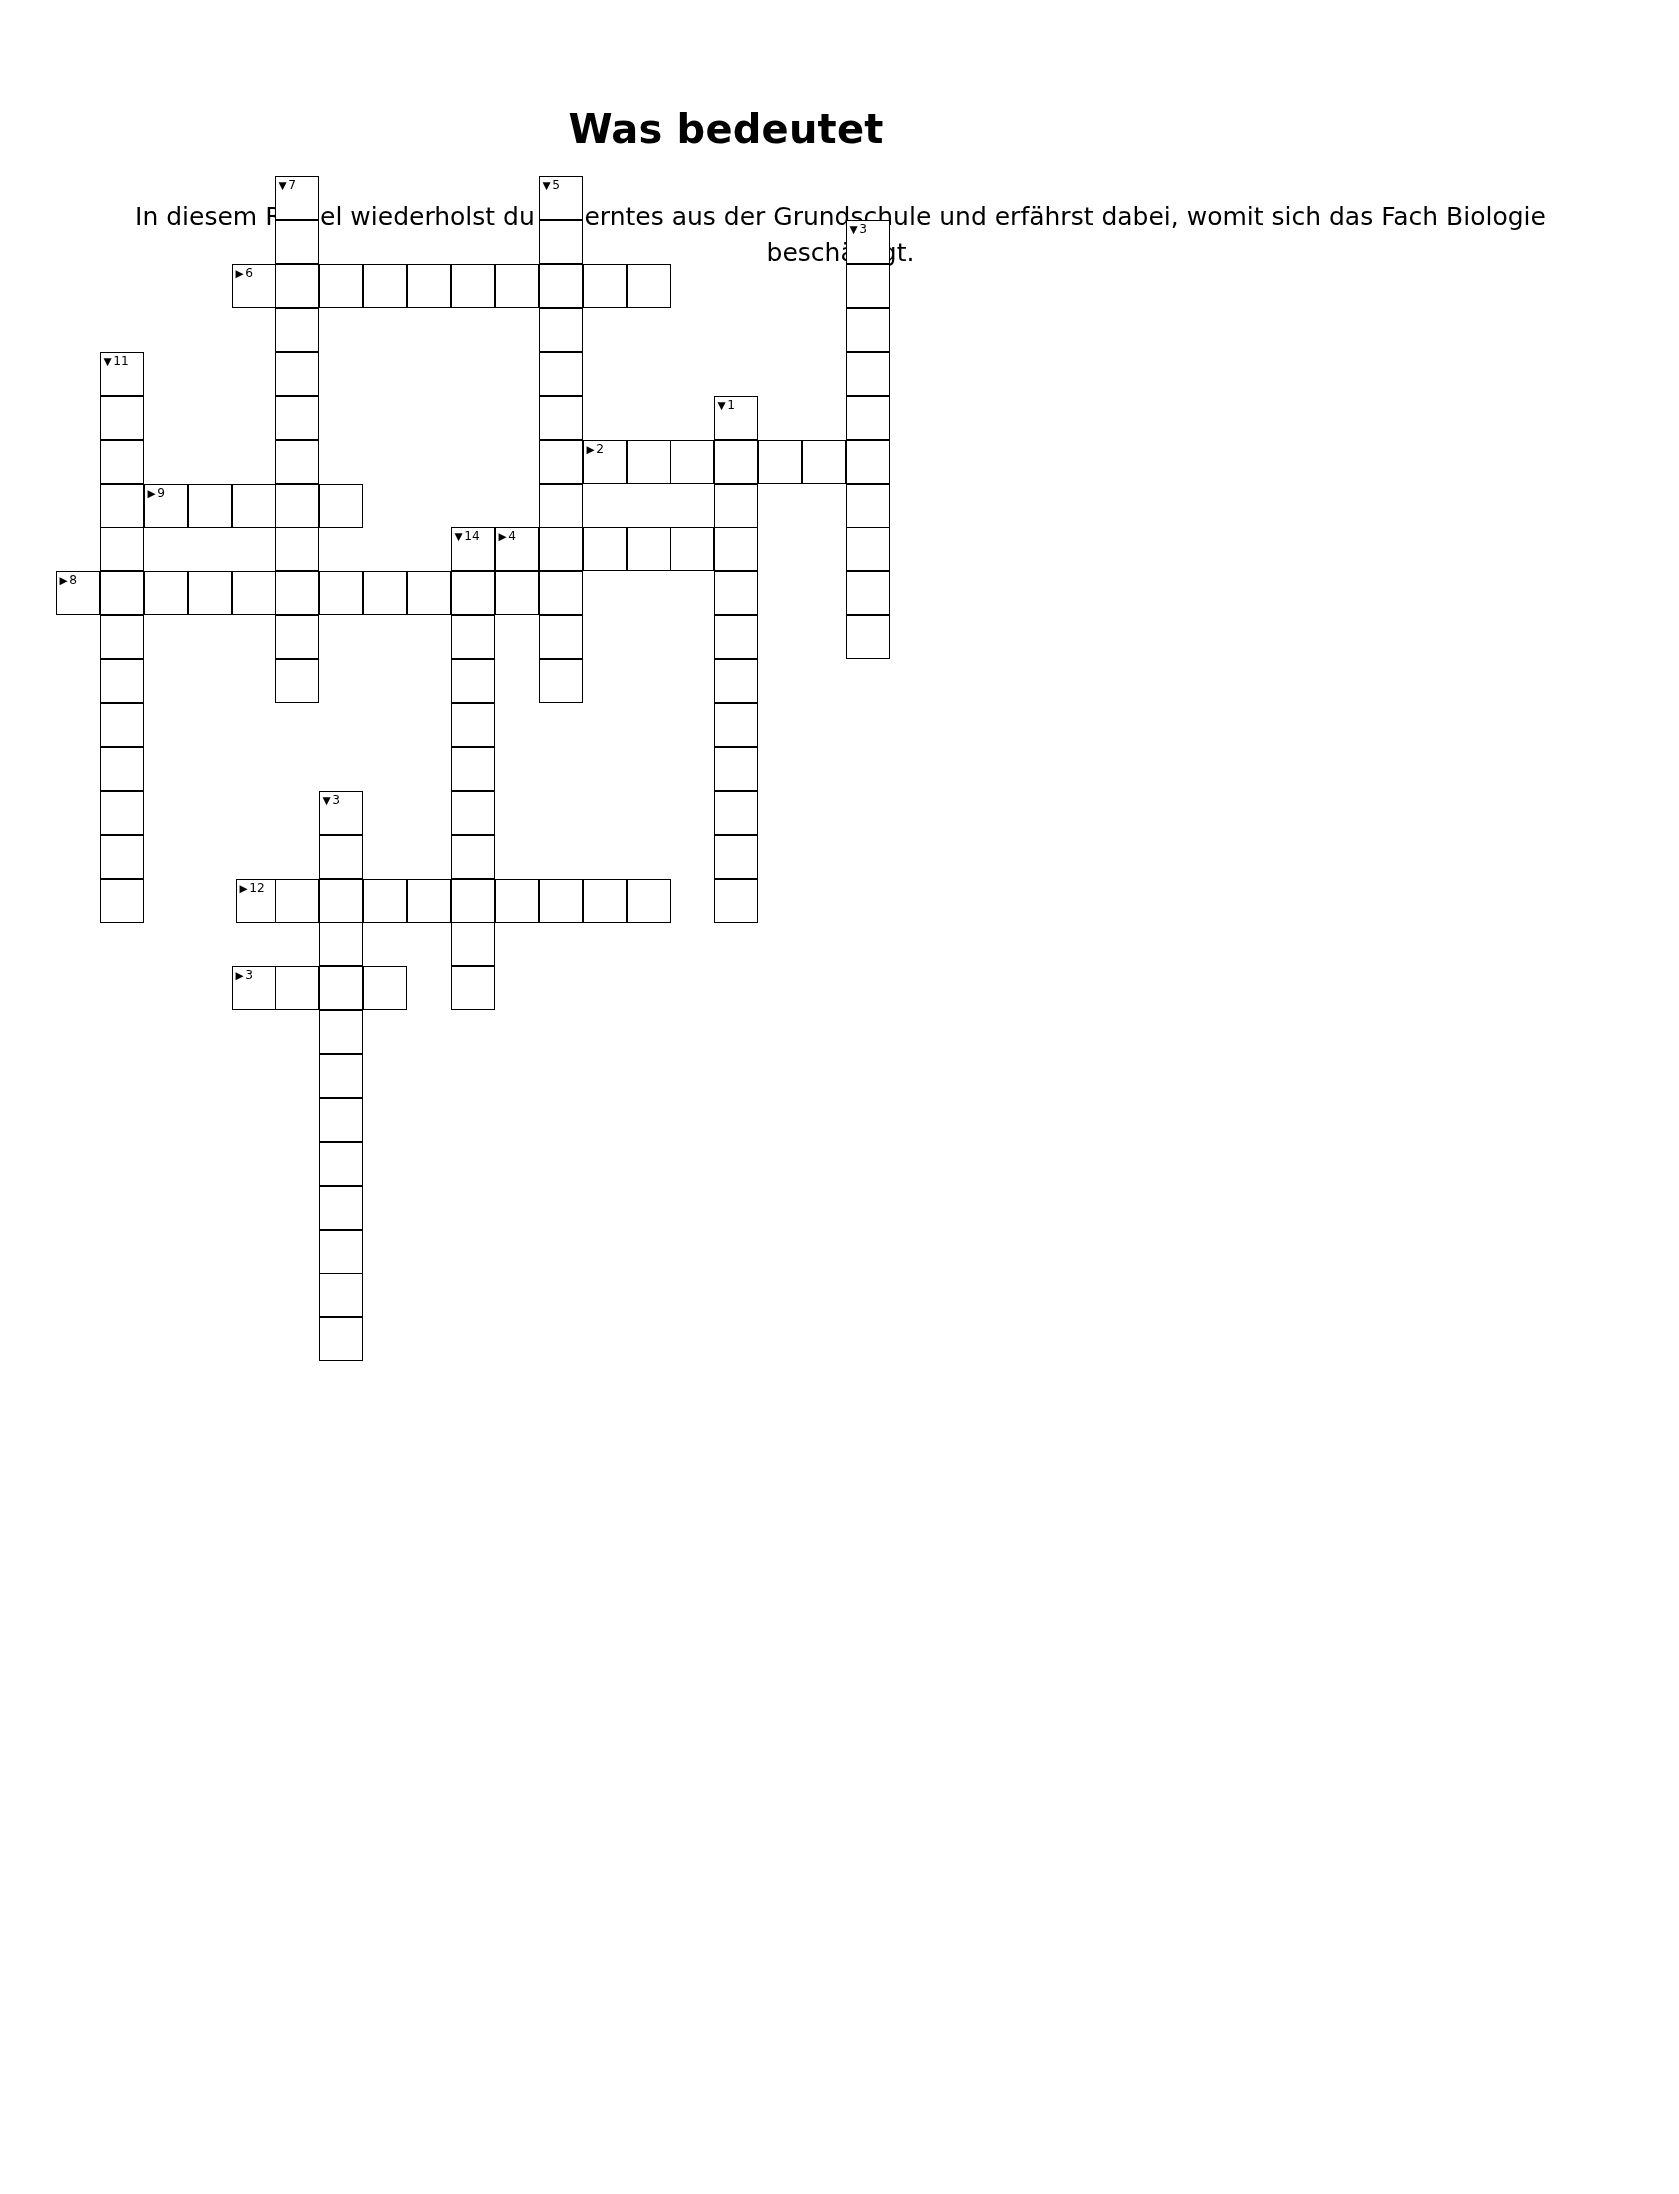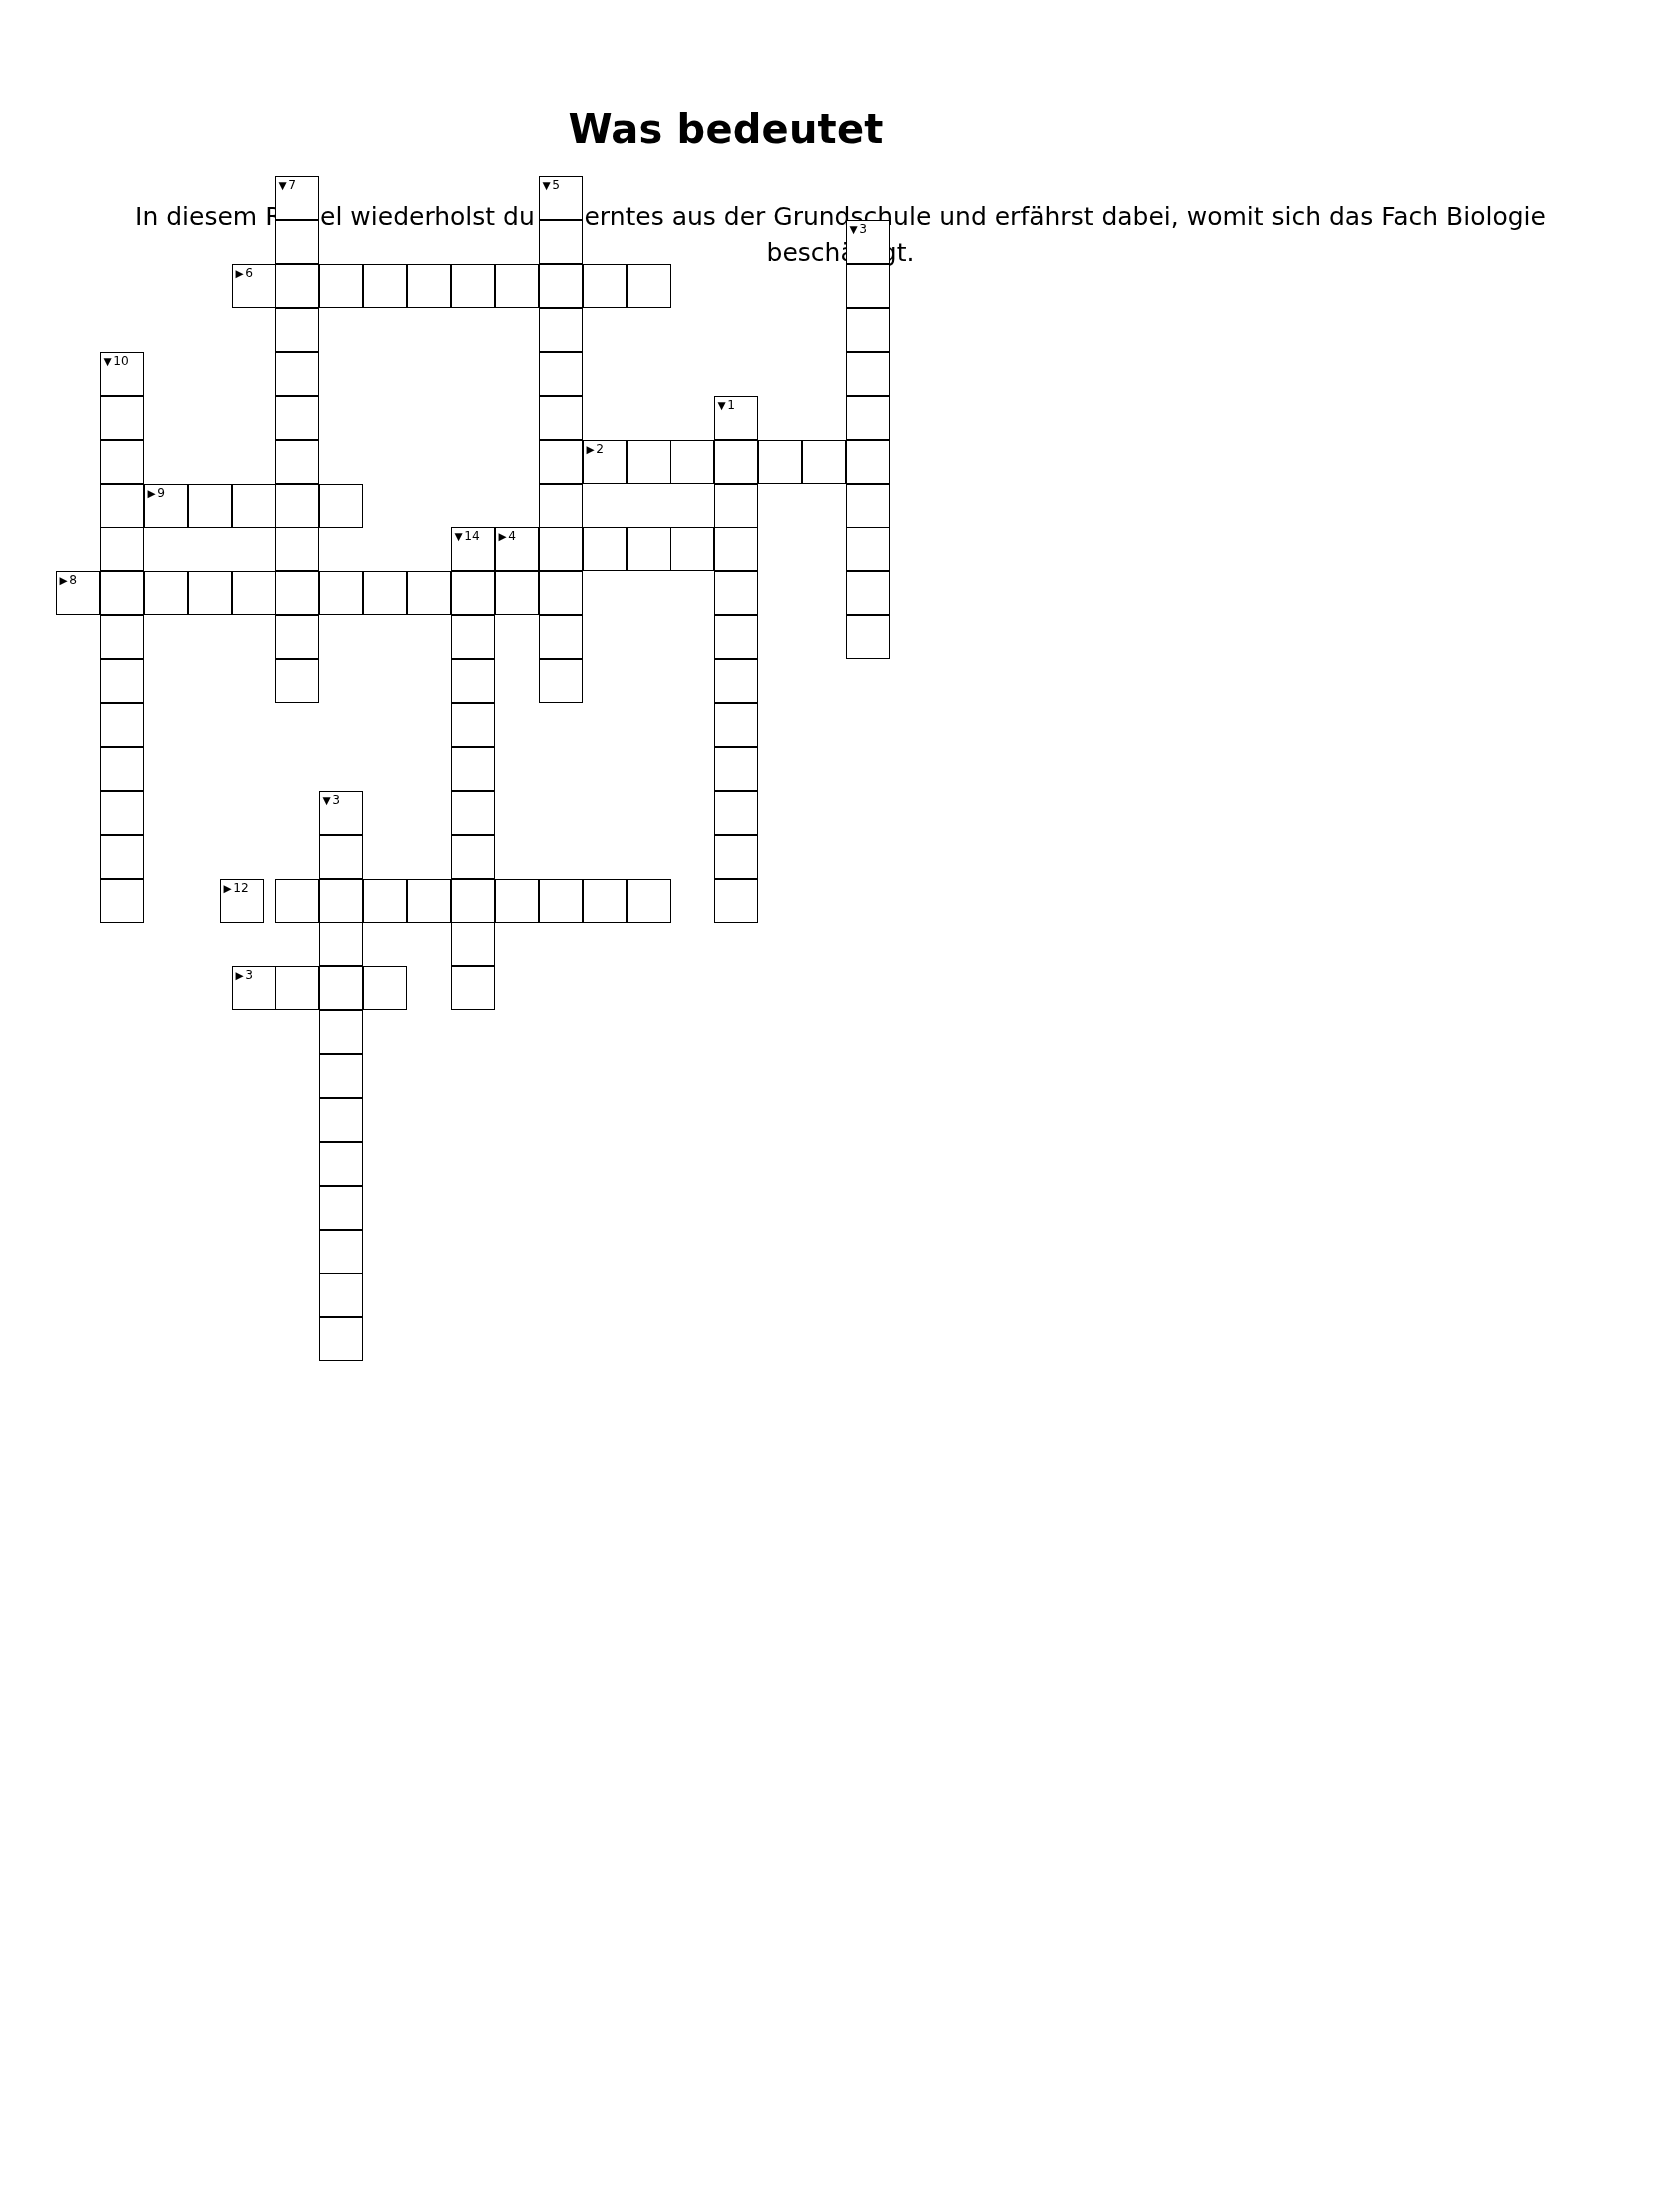--- a/index.html
+++ b/index.html
@@ -166,21 +166,21 @@
       <div class="cell" style="left: 407px; top: 571px;"></div>
       <div class="cell" style="left: 451px; top: 571px;"></div>
       <div class="cell" style="left: 495px; top: 571px;"></div>
       <div class="cell" style="left: 144px; top: 484px;">
         <div class="clue-num"><span class="arrow">▶</span><span>9</span></div>
       </div>
       <div class="cell" style="left: 188px; top: 484px;"></div>
       <div class="cell" style="left: 232px; top: 484px;"></div>
       <div class="cell" style="left: 319px; top: 484px;"></div>
       <div class="cell" style="left: 100px; top: 352px;">
-        <div class="clue-num"><span class="arrow">▼</span><span>10</span></div>
+        <div class="clue-num"><span class="arrow">▼</span><span>11</span></div>
       </div>
       <div class="cell" style="left: 100px; top: 396px;"></div>
       <div class="cell" style="left: 100px; top: 440px;"></div>
       <div class="cell" style="left: 100px; top: 484px;"></div>
       <div class="cell" style="left: 100px; top: 527px;"></div>
       <div class="cell" style="left: 100px; top: 615px;"></div>
       <div class="cell" style="left: 100px; top: 659px;"></div>
       <div class="cell" style="left: 100px; top: 703px;"></div>
       <div class="cell" style="left: 100px; top: 747px;"></div>
       <div class="cell" style="left: 100px; top: 791px;"></div>
@@ -191,21 +191,21 @@
       </div>
       <div class="cell" style="left: 451px; top: 615px;"></div>
       <div class="cell" style="left: 451px; top: 659px;"></div>
       <div class="cell" style="left: 451px; top: 703px;"></div>
       <div class="cell" style="left: 451px; top: 747px;"></div>
       <div class="cell" style="left: 451px; top: 791px;"></div>
       <div class="cell" style="left: 451px; top: 835px;"></div>
       <div class="cell" style="left: 451px; top: 879px;"></div>
       <div class="cell" style="left: 451px; top: 922px;"></div>
       <div class="cell" style="left: 451px; top: 966px;"></div>
-      <div class="cell" style="left: 220px; top: 879px;">
+      <div class="cell" style="left: 236px; top: 879px;">
         <div class="clue-num"><span class="arrow">▶</span><span>12</span></div>
       </div>
       <div class="cell" style="left: 275px; top: 879px;"></div>
       <div class="cell" style="left: 319px; top: 879px;"></div>
       <div class="cell" style="left: 363px; top: 879px;"></div>
       <div class="cell" style="left: 407px; top: 879px;"></div>
       <div class="cell" style="left: 495px; top: 879px;"></div>
       <div class="cell" style="left: 539px; top: 879px;"></div>
       <div class="cell" style="left: 583px; top: 879px;"></div>
       <div class="cell" style="left: 627px; top: 879px;"></div>

